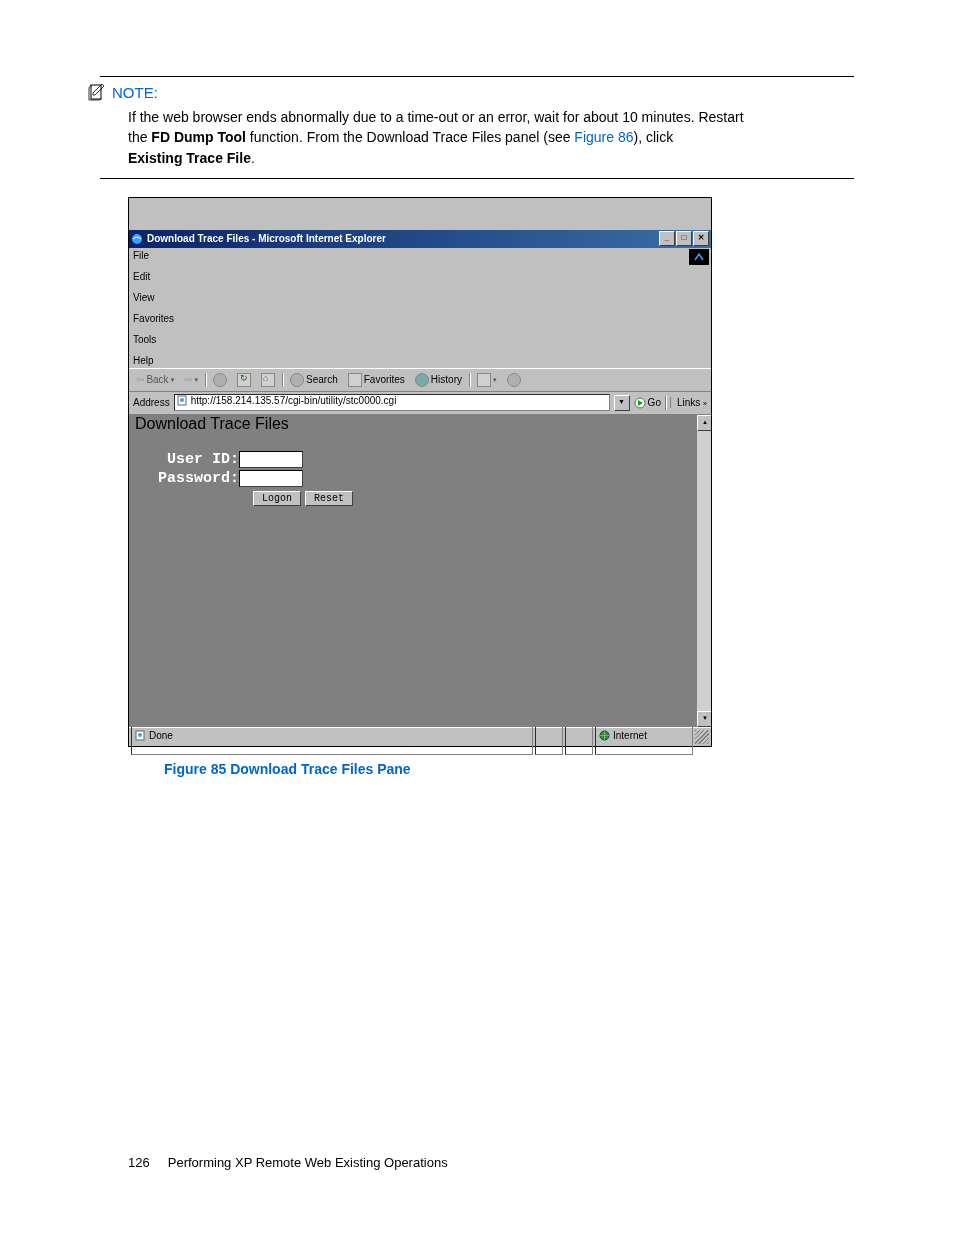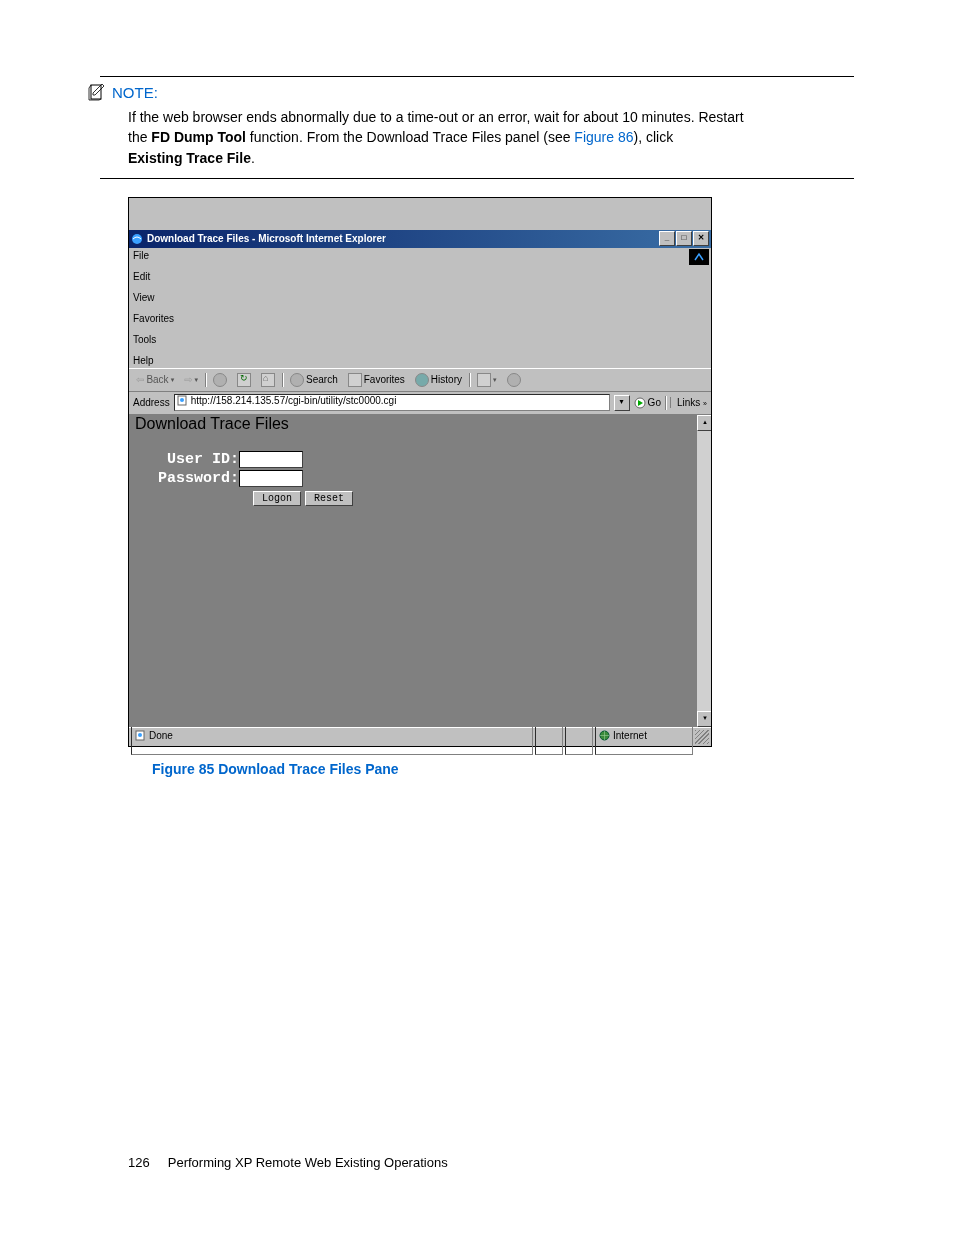--- a/index.html
+++ b/index.html
@@ -164,21 +164,21 @@
   }
   .statusbar .pane { border:1px inset #808080; height:14px; display:flex; align-items:flex-start; padding:10px 3px; }
   .statusbar .pane.main { flex:1; gap:3px;}
   .statusbar .pane.small { width:20px; }
   .statusbar .grip { width:14px; height:14px;
     background: repeating-linear-gradient(135deg,#808080 0 1px,transparent 1px 3px);
   }
 
   .figure-caption {
     color:#0066cc; font-weight:bold; font-size:14px;
-    margin-top:14px; margin-left:4px;padding-left:20px;
+    margin-top:14px; margin-left:16px;padding-left:20px;
   }
 
   .footer {
     position:absolute; bottom:65px; left:128px; font-size:13px; color:#000;
   }
 </style>
 </head>
 <body>
 
 <div class="page">

